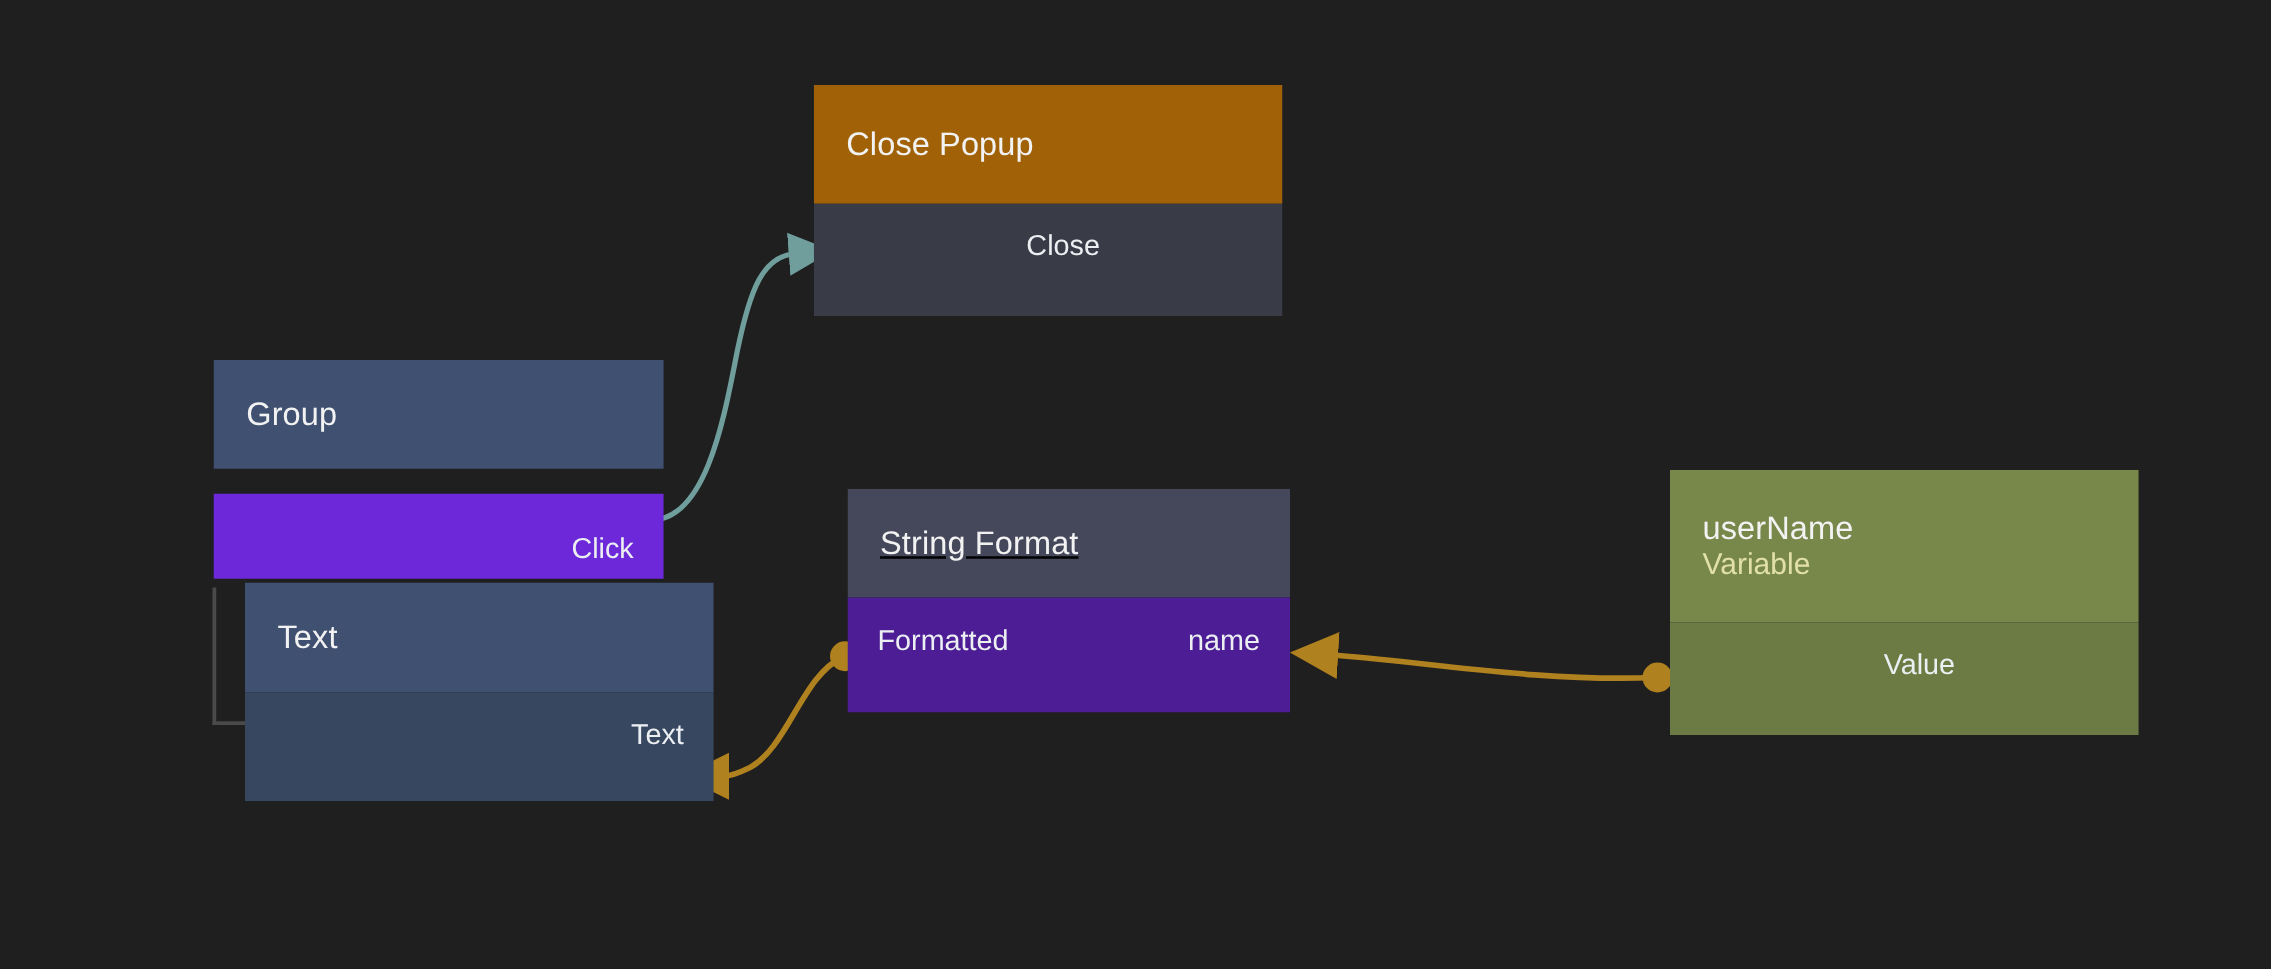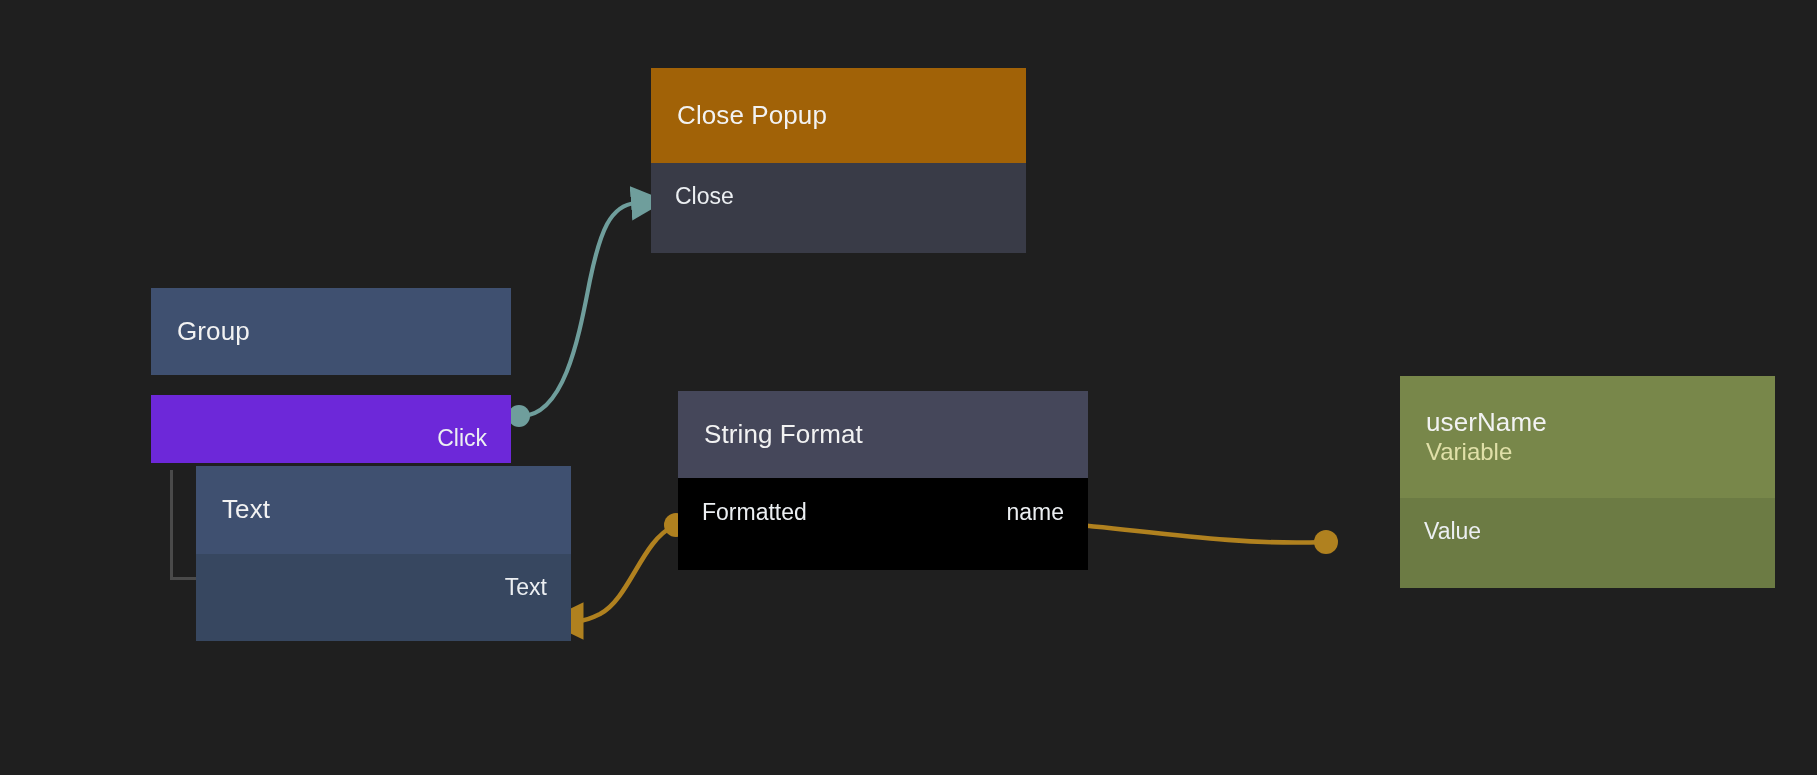--- a/index.html
+++ b/index.html
@@ -57,52 +57,53 @@
     opacity: 0.78;
   }
   .port-row {
     position: absolute;
     left: 0;
     width: 100%;
     height: 30px;
     display: flex;
     align-items: center;
     box-sizing: border-box;
+    justify-content: center;
   }
   .port-label {
     font-size: 23px;
     color: #eceff2;
     white-space: nowrap;
     line-height: 1;
   }
   .port-label.left  { margin-left: 24px; }
   .port-label.right { margin-left: auto; margin-right: 24px; }
 
   
   #node-close-popup { left: 651px; top: 68px; width: 375px; height: 185px; }
   #node-close-popup .node-header { height: 95px; background: #a16207; padding-left: 26px; }
   #node-close-popup .node-body   { height: 90px; background: #393b47; }
 
   
-  #node-group { left: 136px; top: 288px; width: 375px; height: 175px; padding-left: 15px; }
+  #node-group { left: 156px; top: 288px; width: 375px; height: 175px; padding-left: 15px; }
   #node-group .node-header { height: 87px; background: #3f5070; padding-left: 26px; }
   #node-group .node-body   { height: 88px; background: #6d28d9; margin-top: 20px; }
 
   
   #node-text { left: 196px; top: 466px; width: 375px; height: 175px; }
   #node-text .node-header { height: 88px; background: #3f5070; padding-left: 26px; }
   #node-text .node-body   { height: 87px; background: #374760; }
 
   
-  #node-string-format { left: 678px; top: 391px; width: 410px; height: 179px; }
+  #node-string-format { left: 678px; top: 391px; width: 354px; height: 179px; text-decoration: underline; }
   #node-string-format .node-header { height: 87px; background: #45475a; padding-left: 26px; }
-  #node-string-format .node-body   { height: 92px; background: #000000; }
-
-  
-  #node-username { left: 1400px; top: 376px; width: 375px; height: 212px; }
+  #node-string-format .node-body   { height: 92px; background: #4c1d95; }
+
+  
+  #node-username { left: 1336px; top: 376px; width: 375px; height: 212px; }
   #node-username .node-header { height: 122px; background: #78874a; padding-left: 26px; }
   #node-username .node-body   { height: 90px; background: #6c7b44; }
 
   
   #hierarchy-bracket {
     position: absolute;
     left: 170px;
     top: 470px;
     width: 26px;
     height: 110px;

